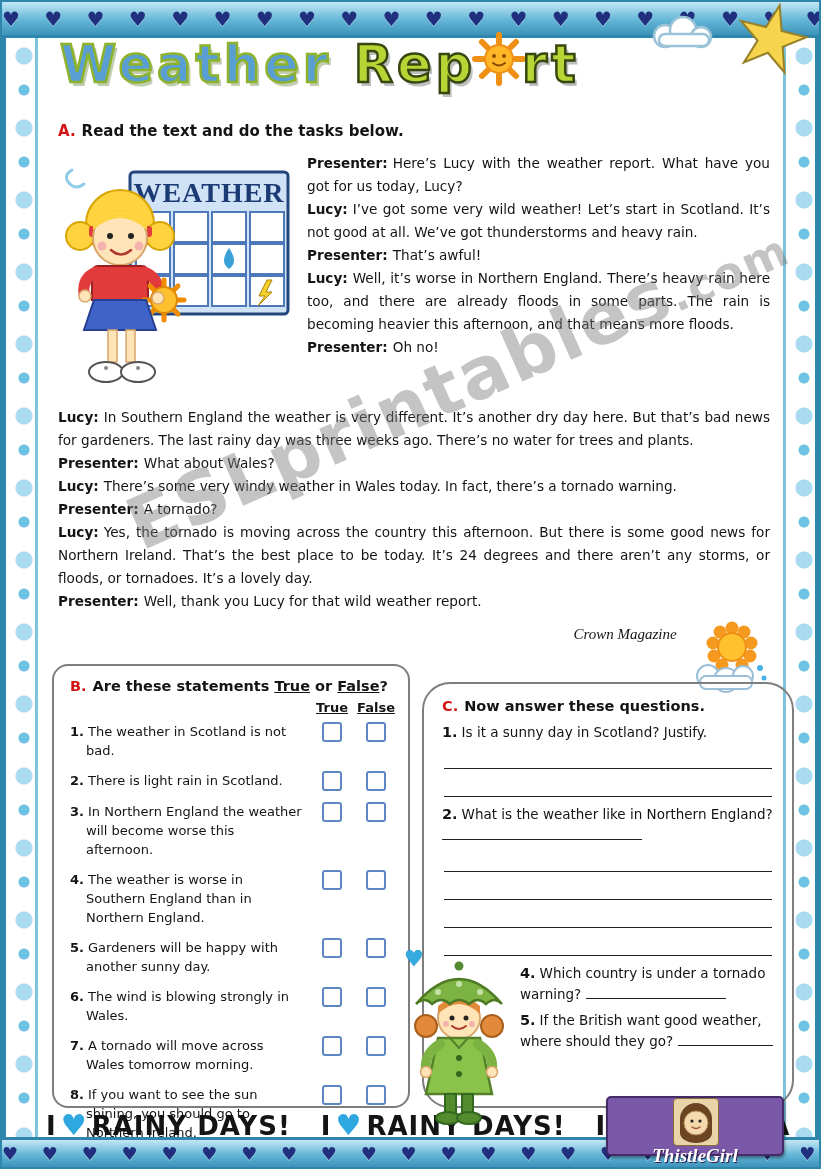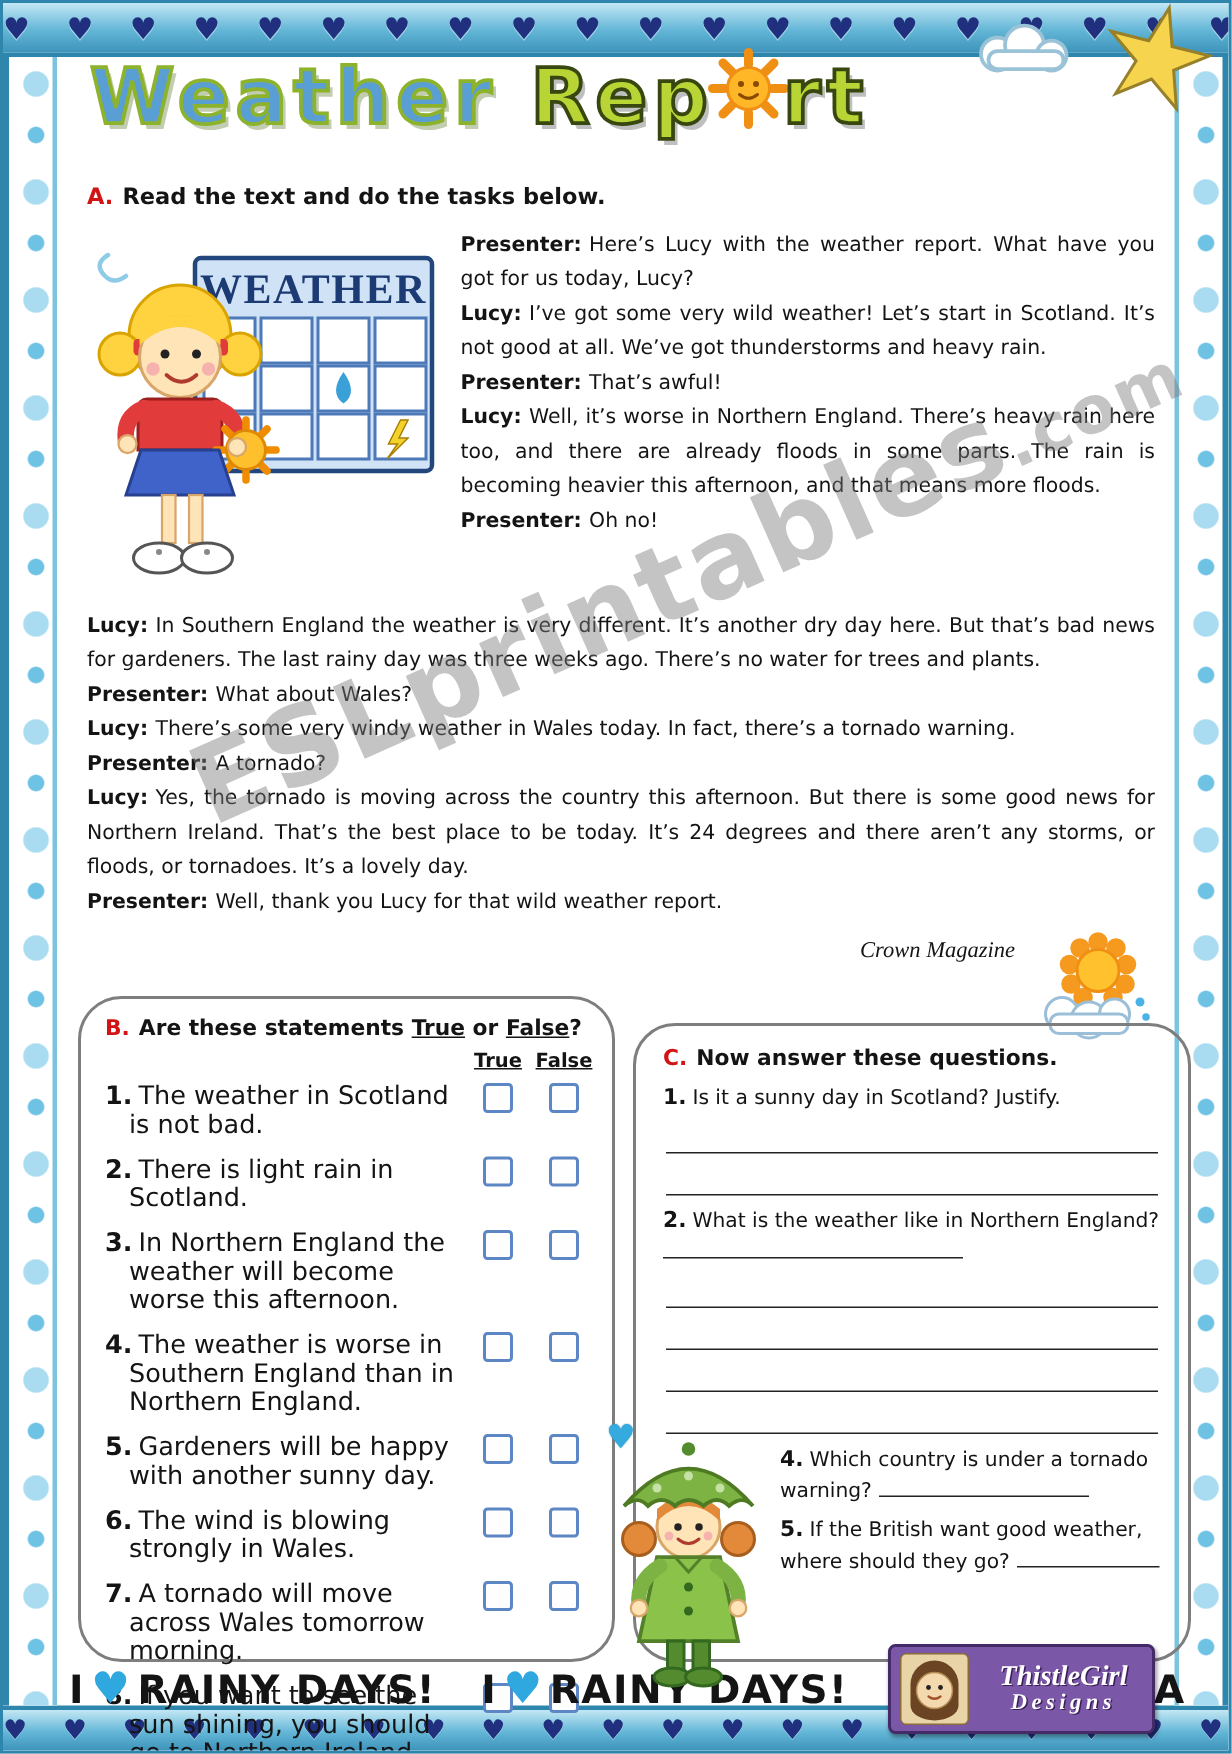--- a/index.html
+++ b/index.html
@@ -61,28 +61,28 @@
               font-size:72px; letter-spacing:2px; white-space:nowrap; }
   .watermark .suffix{ font-size:44px; }
 
   
   .credit{ position:absolute; left:548px; top:624px; width:150px; text-align:center; z-index:4;
            font-family:"Liberation Serif","DejaVu Serif",serif; font-style:italic; font-size:15px; }
   .credit-sun{ position:absolute; left:678px; top:616px; z-index:4; }
 
   
   .box-b{ position:absolute; left:50px; top:662px; width:358px; height:444px; z-index:4;
-          border:2px solid #7e7e7e; border-radius:29px; padding:12px 10px 6px 16px;
+          border:2px solid #7e7e7e; border-radius:16px; padding:12px 10px 6px 16px;
           background:#fff; }
   .b-heading{ font-size:14.5px; font-weight:600; margin-bottom:6px; }
   .u{ text-decoration:underline; font-weight:bold; }
   .b-row{ display:grid; grid-template-columns:1fr 44px 44px; align-items:start; margin-bottom:11px; }
   .b-head{ margin-bottom:7px; }
   .col-label{ font-size:13px; font-weight:bold; text-decoration:underline; text-align:center; }
-  .b-text{ font-size:17px; line-height:19px; padding-left:16px; text-indent:-16px; padding-right:6px; }
+  .b-text{ font-size:13px; line-height:19px; padding-left:16px; text-indent:-16px; padding-right:6px; }
   .b-text b{ margin-right:4px; }
   .checkbox{ display:block; width:20px; height:20px; margin:0 auto;
              border:2px solid #5c86c4; border-radius:3px; background:#fefefe; cursor:pointer; }
 
   
   .box-c{ position:absolute; left:420px; top:680px; width:372px; height:426px; z-index:4;
           border:2px solid #7e7e7e; border-radius:28px; padding:14px 18px 8px 18px;
           background:transparent; }
   .c-heading{ font-size:14.5px; font-weight:600; margin-bottom:8px; }
   .q{ font-size:13.5px; line-height:21px; margin:1px 0 5px 0; }
@@ -94,23 +94,23 @@
   .w200{ width:200px; } .w150{ width:148px; } .w140{ width:140px; } .w95{ width:95px; }
 
   
   .rain-girl{ position:absolute; left:396px; top:950px; width:122px; height:180px; z-index:6; }
   .heart-decor{ position:absolute; left:402px; top:944px; z-index:6;
                 font-size:22px; color:#35aade; text-shadow:0 0 1px #1b7fb0; }
   .banner{ position:absolute; left:44px; top:1106px; width:762px; z-index:5;
            display:flex; gap:30px; white-space:nowrap; overflow:hidden;
            font-size:26px; font-weight:800; letter-spacing:1px; }
   .banner .bheart{ color:#2fa8e0; font-size:29px; margin:0 4px; }
-  .logo{ position:absolute; left:590px; top:1094px; width:178px; height:60px; z-index:10;
+  .logo{ position:absolute; left:604px; top:1094px; width:178px; height:60px; z-index:10;
          background:#7b57a8; border:2px solid #452a68; border-radius:5px;
-         display:flex; align-items:center; box-shadow:1px 2px 3px rgba(0,0,0,.4); }
+         display:flex; align-items:center; box-shadow:1px 2px 3px rgba(0,0,0,.4);flex-direction:column; }
   .logo-face{ width:46px; height:48px; margin:0 4px 0 6px; background:#e9d4a7;
               border:1px solid #8a6b3a; border-radius:4px; }
   .logo-text{ flex:1; text-align:center; color:#fff; line-height:1.05;
               font-family:"Liberation Serif","DejaVu Serif",serif; font-style:italic; }
   .logo-line1{ font-size:19px; font-weight:bold; text-shadow:1px 1px 0 #3a1e57; }
   .logo-line2{ font-size:15px; font-weight:bold; letter-spacing:3px; text-shadow:1px 1px 0 #3a1e57; }
 </style>
 </head>
 <body>
 

